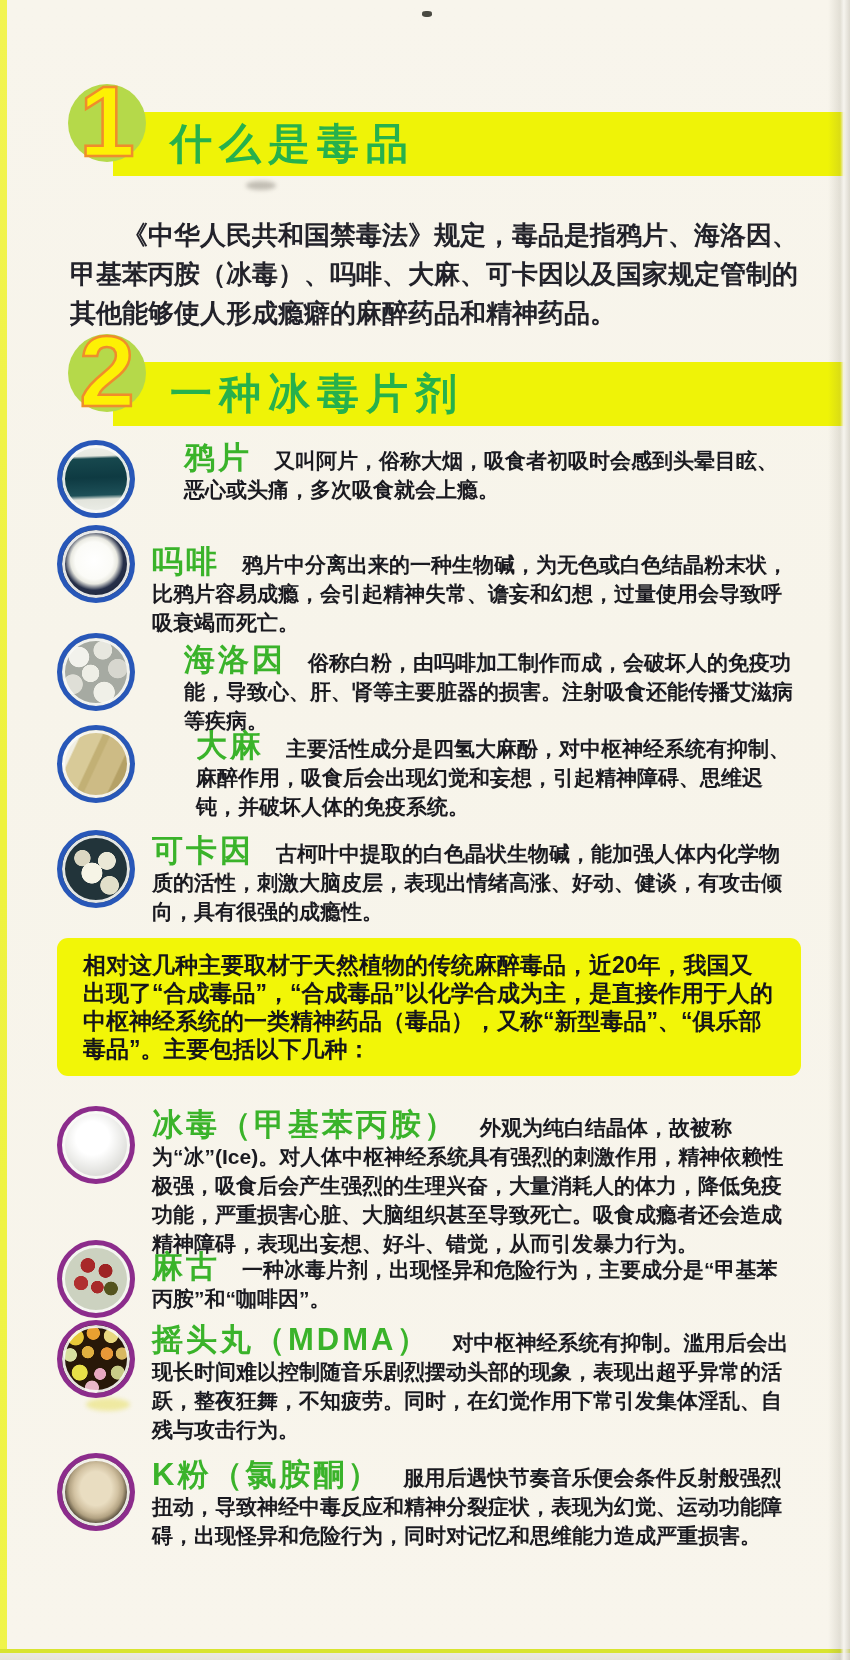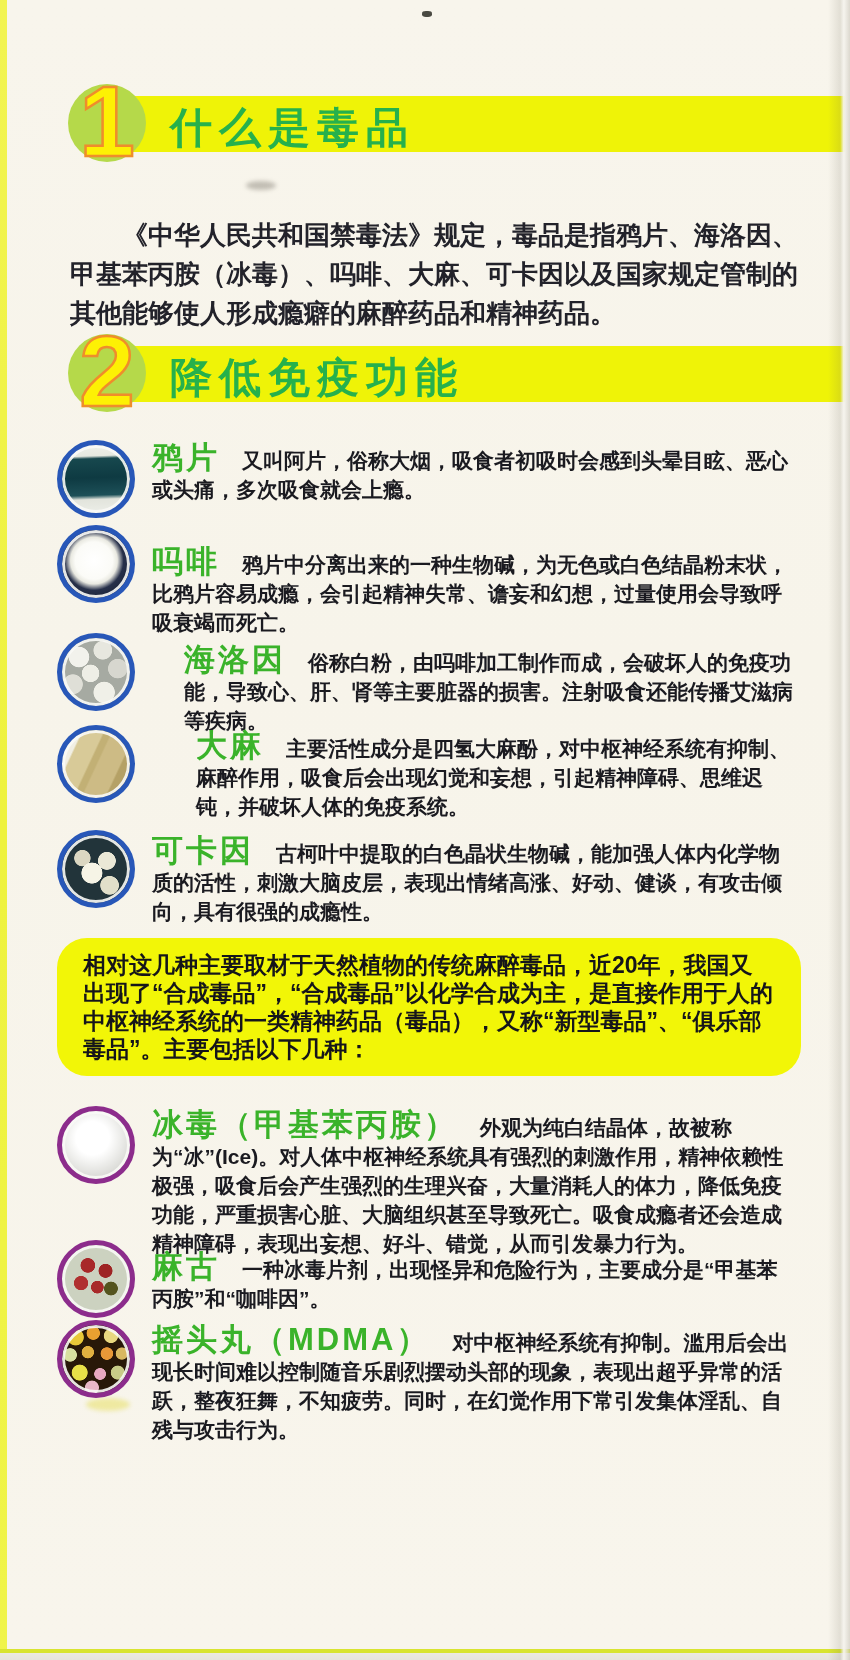--- a/index.html
+++ b/index.html
@@ -13,21 +13,21 @@
     background:linear-gradient(180deg,#f2f452 0%,#eef23e 50%,#f0f44a 100%);}
   .edge-bottom{position:absolute;left:0;right:0;bottom:0;height:11px;
     background:linear-gradient(180deg,#d8e430 0%,#d8e430 36%,#ebe9e1 38%,#e6e4dc 100%);}
   .edge-right{position:absolute;right:0;top:0;bottom:0;width:22px;
     background:linear-gradient(to right,rgba(0,0,0,0) 0%,rgba(110,105,90,0.16) 55%,rgba(246,244,238,1) 72%,rgba(196,192,182,0.55) 100%);}
   .speck{position:absolute;background:#4a4a42;border-radius:40%;}
   .smudge{position:absolute;border-radius:50%;filter:blur(2px);}
 
   
   .sec{position:absolute;left:0;right:0;height:64px;}
-  .sec-bar{position:absolute;left:113px;right:5px;top:0;height:56px;background:#eff307;}
+  .sec-bar{position:absolute;left:113px;right:5px;top:16px;height:64px;background:#eff307;}
   .sec-title{display:block;line-height:64px;padding-left:57px;font-size:42px;font-weight:bold;
     color:#26b14c;letter-spacing:7px;white-space:nowrap;}
   .sec-circle{position:absolute;left:68px;top:-12px;width:78px;height:78px;border-radius:50%;background:#b5d94a;}
   .sec-num{position:absolute;left:68px;top:-25px;width:78px;text-align:center;
     font-size:100px;line-height:100px;font-weight:bold;color:#fdf104;
     -webkit-text-stroke:2.5px #ef8d2b;}
 
   
   .intro{position:absolute;left:70px;top:204px;width:730px;font-size:26px;line-height:39px;
     font-weight:bold;color:#22222a;text-indent:2em;margin-top:12px;}
@@ -77,21 +77,21 @@
     radial-gradient(circle at 88% 42%,#d8b860 0 8%,rgba(0,0,0,0) 9%),
     radial-gradient(circle at 26% 70%,#e8e048 0 11%,rgba(0,0,0,0) 12%),
     radial-gradient(circle at 56% 72%,#e8a8c0 0 9%,rgba(0,0,0,0) 10%),
     radial-gradient(circle at 82% 70%,#c8cc88 0 9%,rgba(0,0,0,0) 10%),
     radial-gradient(circle at 44% 92%,#e8b8c8 0 9%,rgba(0,0,0,0) 10%),
     #281808;}
   .ph-ketamine{background:radial-gradient(ellipse at 50% 45%,#e9ddc1 0 32%,#d2c2a2 46%,#b2a282 56%,#3a3226 70%,#2a2419 100%);}
 
   
   .note{position:absolute;left:57px;top:938px;width:744px;box-sizing:border-box;
-    background:#f2f607;border-radius:30px;padding:13px 26px;
+    background:#f2f607;border-radius:11px;padding:13px 26px;
     font-size:23px;line-height:28px;font-weight:bold;color:#15151a;}
 </style>
 </head>
 <body>
 
 <div class="page">
 
   <div class="speck" style="left:422px;top:11px;width:10px;height:6px;"></div>
   <div class="smudge" style="left:246px;top:181px;width:30px;height:9px;background:rgba(95,90,78,.35);"></div>
   <div class="smudge" style="left:86px;top:1398px;width:44px;height:13px;background:rgba(228,220,70,.45);"></div>
@@ -101,27 +101,27 @@
       <span class="sec-title">什么是毒品</span>
     </div>
     <div class="sec-circle"></div>
     <div class="sec-num">1</div>
   </div>
 
   <p class="intro">《中华人民共和国禁毒法》规定，毒品是指鸦片、海洛因、甲基苯丙胺（冰毒）、吗啡、大麻、可卡因以及国家规定管制的其他能够使人形成瘾癖的麻醉药品和精神药品。</p>
 
   <div class="sec" style="top:346px;">
     <div class="sec-bar">
-      <span class="sec-title">降低免疫功能</span>
+      <span class="sec-title">一种冰毒片剂</span>
     </div>
     <div class="sec-circle"></div>
     <div class="sec-num">2</div>
   </div>
 
-  <div class="drug" style="top:440px;">
+  <div class="drug" style="top:440px;gap:32px;">
     <div class="photo ph-opium"></div>
     <div class="dtext" style="margin-top:3px;">
       <span class="dtitle">鸦片</span><span>又叫阿片，俗称大烟，吸食者初吸时会感到头晕目眩、恶心或头痛，多次吸食就会上瘾。</span>
     </div>
   </div>
 
   <div class="drug" style="top:525px;">
     <div class="photo ph-morphine"></div>
     <div class="dtext" style="margin-top:22px;">
       <span class="dtitle">吗啡</span><span>鸦片中分离出来的一种生物碱，为无色或白色结晶粉末状，比鸦片容易成瘾，会引起精神失常、谵妄和幻想，过量使用会导致呼吸衰竭而死亡。</span>
@@ -165,18 +165,24 @@
     </div>
   </div>
 
   <div class="drug" style="top:1320px;">
     <div class="photo ring-purple ph-mdma"></div>
     <div class="dtext" style="margin-top:5px;">
       <span class="dtitle">摇头丸（MDMA）</span><span>对中枢神经系统有抑制。滥用后会出现长时间难以控制随音乐剧烈摆动头部的现象，表现出超乎异常的活跃，整夜狂舞，不知疲劳。同时，在幻觉作用下常引发集体淫乱、自残与攻击行为。</span>
     </div>
   </div>
 
+  <div class="drug" style="top:1453px;">
+    <div class="photo ring-purple ph-ketamine"></div>
+    <div class="dtext" style="margin-top:7px;">
+      <span class="dtitle">K粉（氯胺酮）</span><span>服用后遇快节奏音乐便会条件反射般强烈扭动，导致神经中毒反应和精神分裂症状，表现为幻觉、运动功能障碍，出现怪异和危险行为，同时对记忆和思维能力造成严重损害。</span>
+    </div>
+  </div>
 
   <div class="edge-left"></div>
   <div class="edge-bottom"></div>
   <div class="edge-right"></div>
 
 </div>
 
 </body></html>

